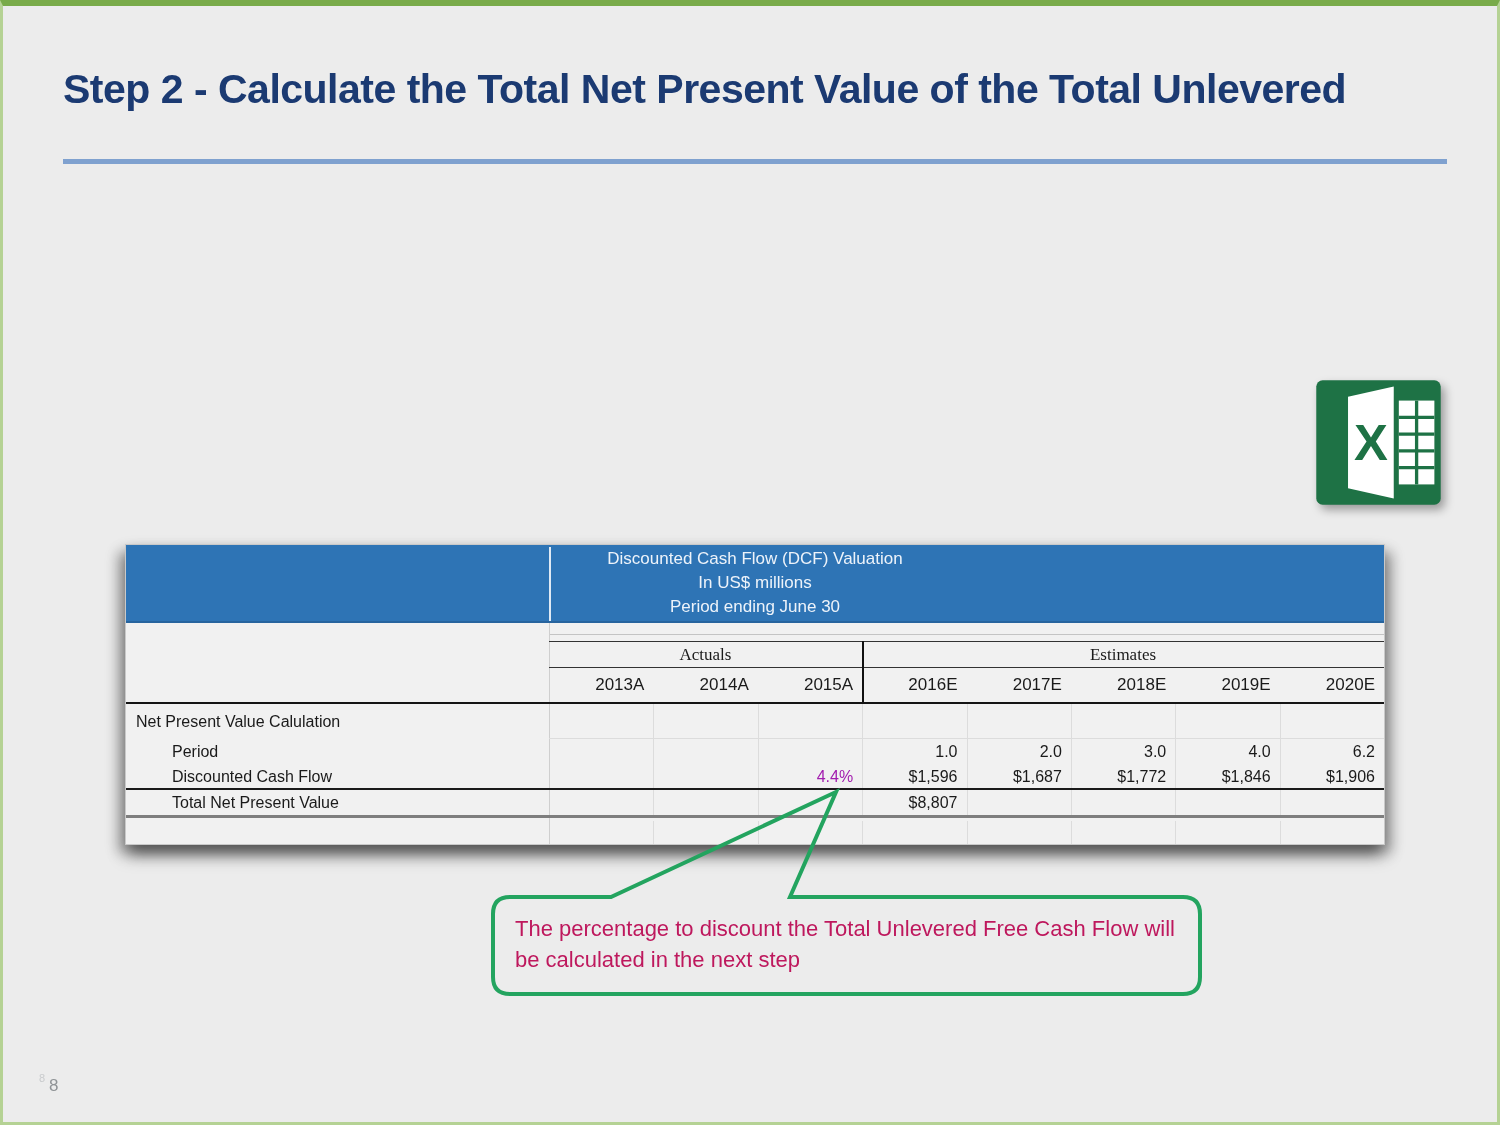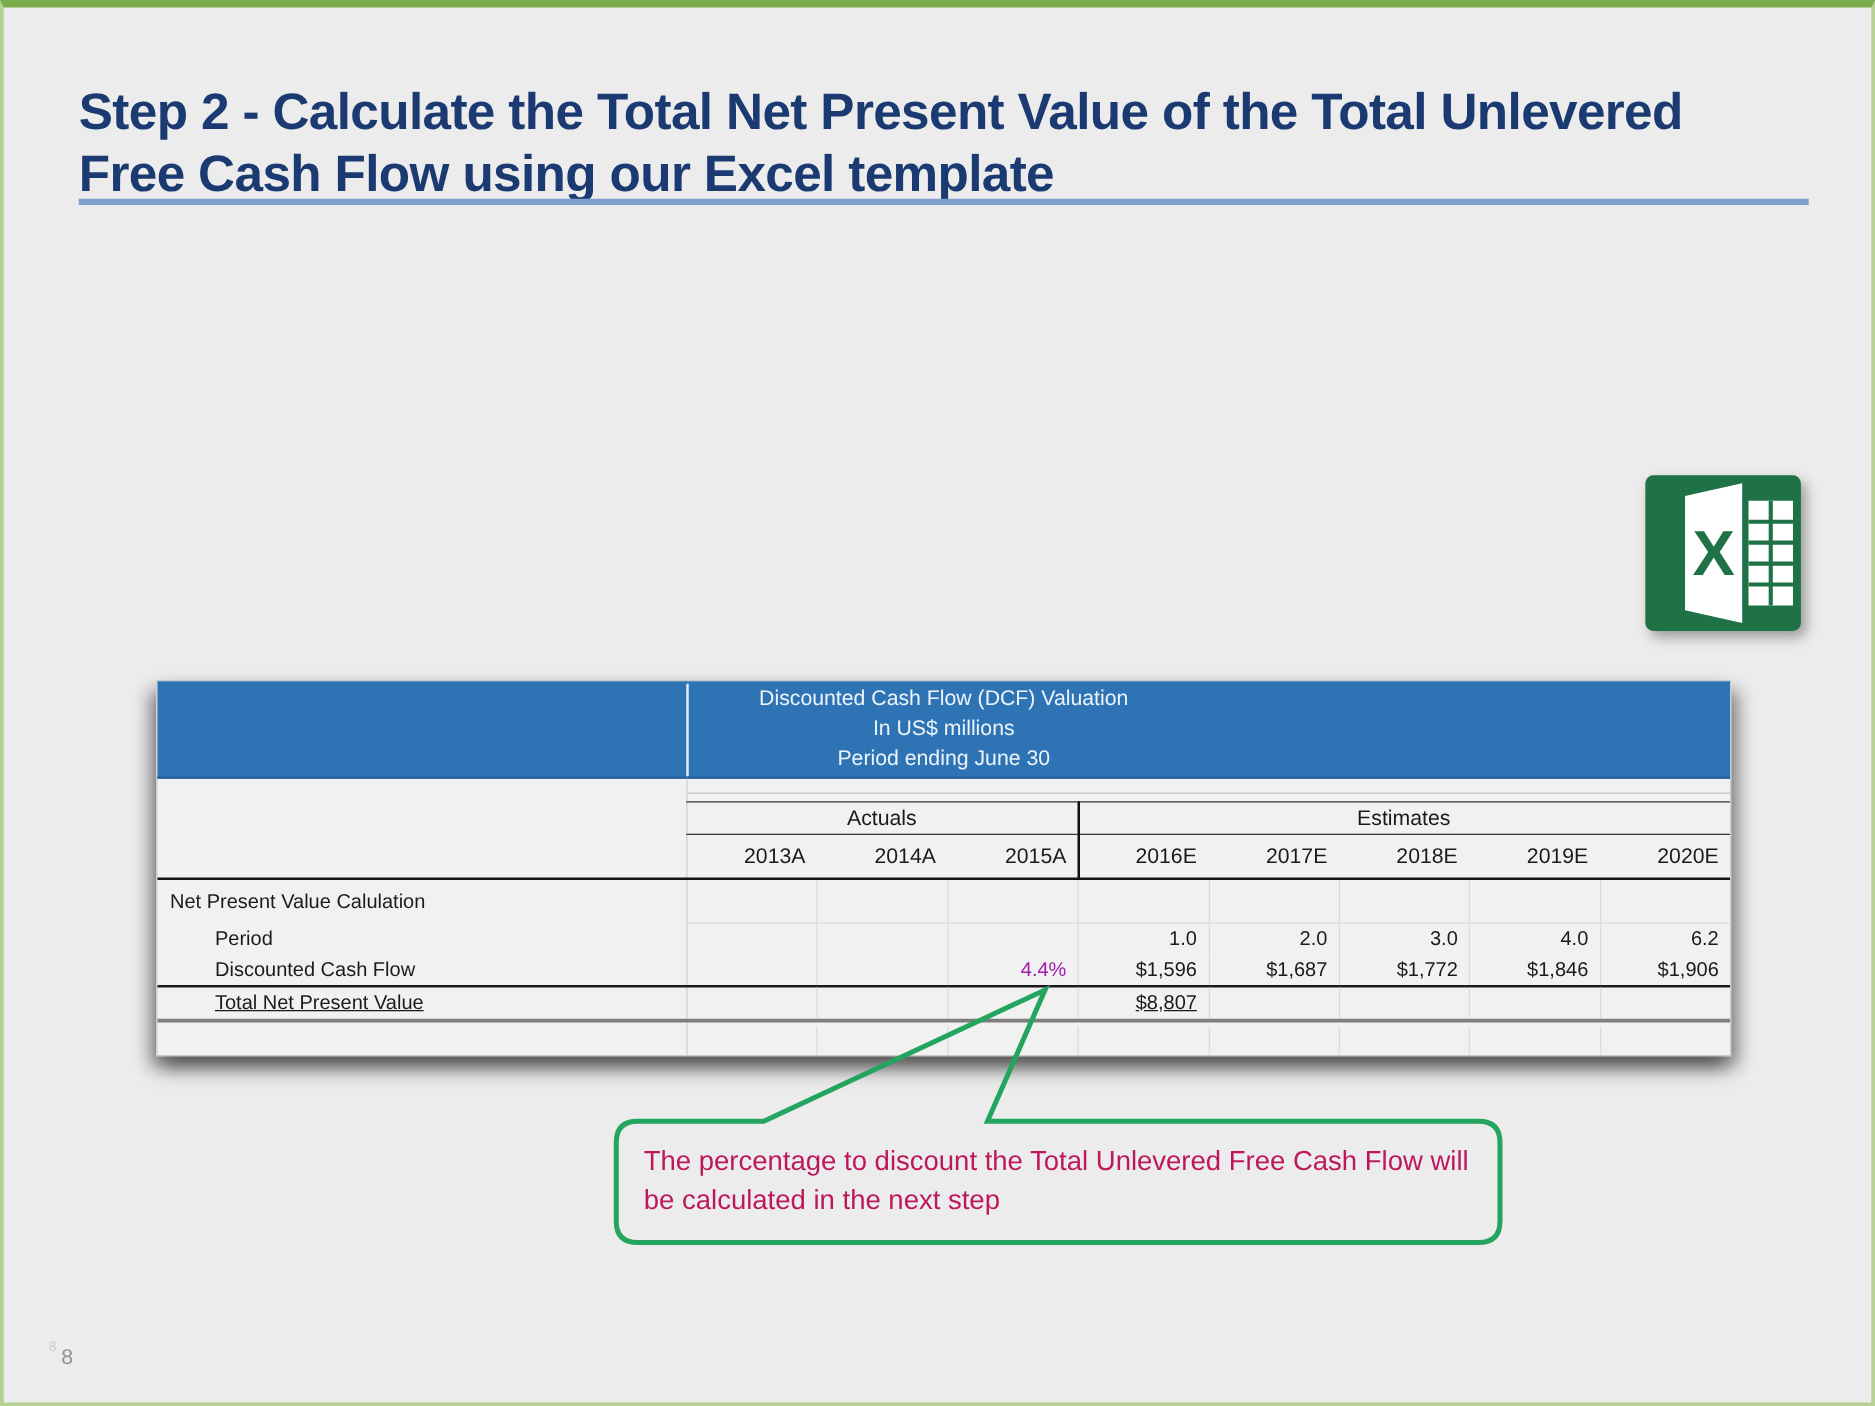--- a/index.html
+++ b/index.html
@@ -51,41 +51,42 @@
   .vline-white { left:423px; top:2px; width:2px; height:74px; background:rgba(255,255,255,0.85); }
   .vline-light { left:423px; top:78px; width:1px; height:221px; background:#cfcfcf; }
 
   .gap-data { left:424px; right:0; top:78px; height:12px; border-bottom:1px solid #c4c4c4; }
 
   .groups-row { left:423px; right:0; top:96px; height:27px; display:flex; }
   .group-cell {
     border-top:1px solid #333; border-bottom:1px solid #333;
     display:flex; align-items:center; justify-content:center;
     font-size:17px;
+    font-family:Liberation Serif, serif;
   }
   .group-actuals { width:313px; }
   .group-estimates { flex:1; }
   .vline-dark { left:736px; top:96px; width:2px; height:63px; background:#111; }
 
   .grid-row {
     left:0; right:0; display:grid;
     grid-template-columns:423px repeat(8, 1fr);
     align-items:center;
   }
   .years-row { top:123px; height:36px; border-bottom:2px solid #141414; font-size:17px; }
   .cell-num { text-align:right; padding-right:9px; white-space:nowrap; }
   .cell-label { padding-left:10px; white-space:nowrap; }
   .indent { padding-left:46px; }
   .bold { font-weight:normal; }
 
   .row-npv    { top:159px; height:35px; }
   .row-npv .body-cell { border-bottom:1px solid #dcdcdc; height:100%; }
   .row-period { top:194px; height:26px; }
   .row-dcf    { top:220px; height:25px; border-bottom:2px solid #1a1a1a; }
-  .row-total  { top:245px; height:28px; border-bottom:3px solid #7e7e7e;text-decoration:underline; }
+  .row-total  { top:245px; height:28px; border-bottom:3px solid #7e7e7e; }
   .row-empty  { top:276px; height:23px; }
   .body-cell { display:flex; align-items:center; justify-content:flex-end; height:100%; }
   .sep { border-left:1px solid #dcdcdc; }
   .input-blue { color:#a21caf; }
 
   
   .callout-svg { position:absolute; left:0; top:0; width:1500px; height:1125px; pointer-events:none; }
   .callout-text {
     position:absolute; left:512px; top:907px; width:660px;
     font-size:22px; line-height:31px; color:#be185d;
@@ -97,21 +98,20 @@
     position:absolute; left:36px; top:1066px; font-size:11px; color:#c9cbcd;
   }
 </style>
 </head>
 <body>
 
 <div class="slide">
 
   <div class="title">
     <div>Step 2 - Calculate the Total Net Present Value of the Total Unlevered</div>
-    <div>Free Cash Flow using our Excel template</div>
   </div>
   <div class="title-underline"></div>
 
   <svg class="excel-icon" viewBox="0 0 100 100">
     <rect x="1" y="1" width="98" height="98" rx="5" fill="#1e7245"></rect>
     <polygon points="26,14 62,6 62,94 26,86" fill="#ffffff"></polygon>
     <text x="44" y="64" font-size="40" font-weight="bold" fill="#1e7245" text-anchor="middle" font-family="Liberation Sans, sans-serif">X</text>
     <rect x="66" y="17" width="28" height="66" fill="#ffffff"></rect>
     <g stroke="#1e7245" stroke-width="2.6">
       <line x1="66" y1="30.2" x2="94" y2="30.2"></line>

